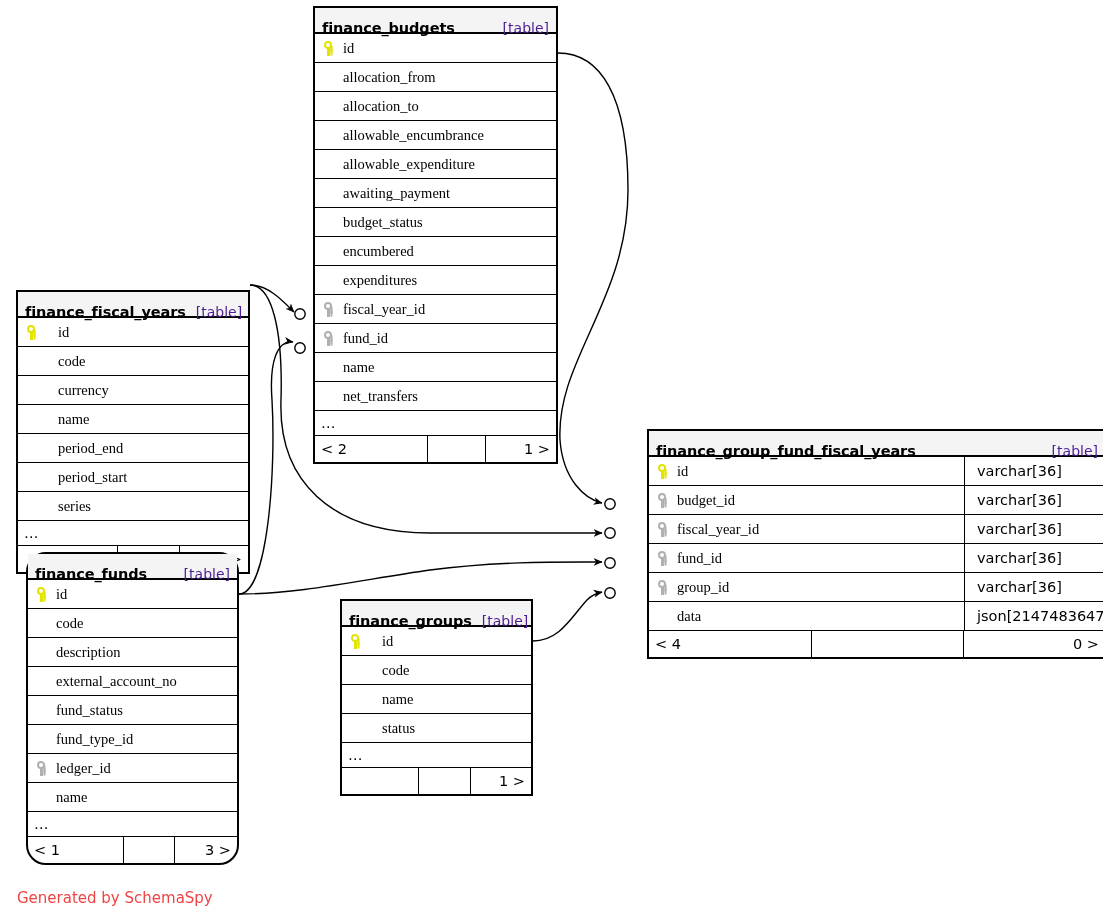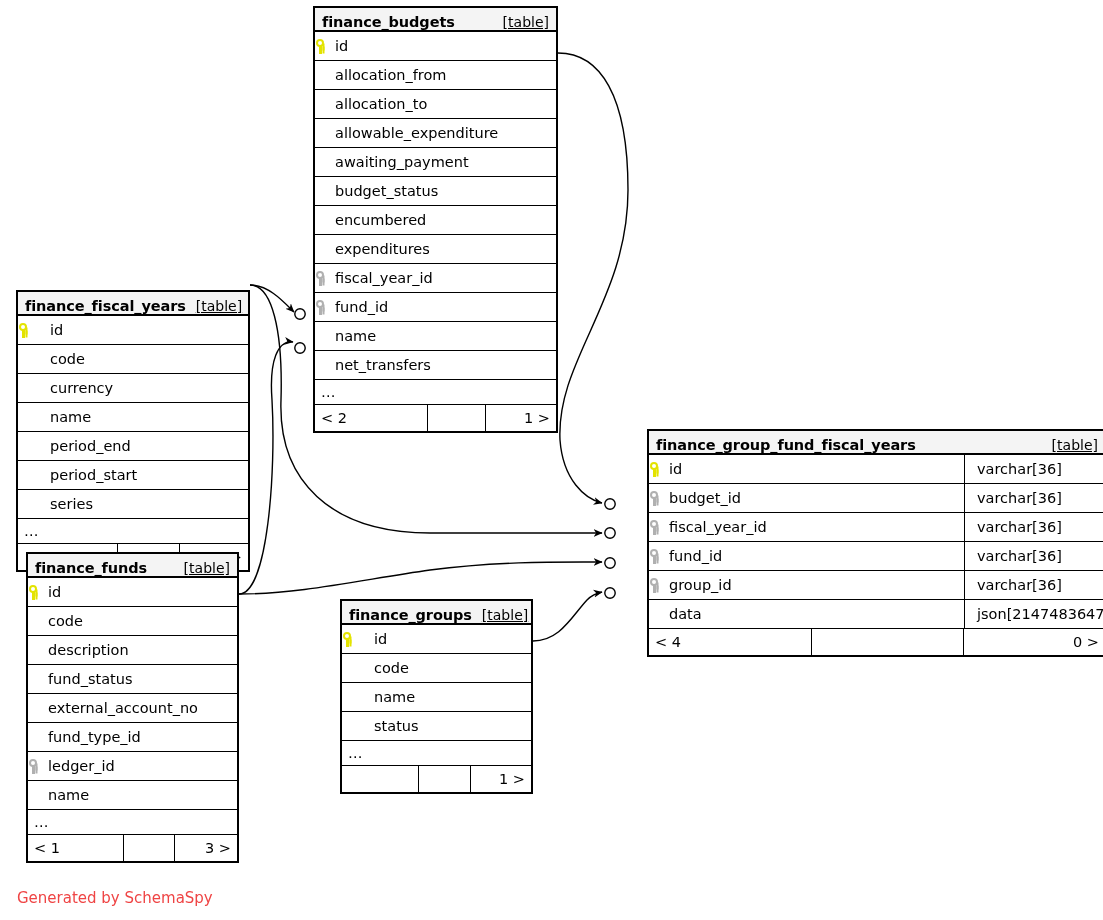--- a/index.html
+++ b/index.html
@@ -38,56 +38,56 @@
     box-sizing: border-box;
     display: flex;
     flex-direction: column;
   }
 
   .tbl-header {
     background: #f4f4f4;
     border-bottom: 2px solid #000000;
     height: 24px;
     display: flex;
-    align-items: flex-end;
+    align-items: flex-start;
     justify-content: space-between;
-    padding: 0 7px;
+    padding: 12px 7px;
     box-sizing: border-box;
     white-space: nowrap;
   }
   .tbl-name {
     font-weight: bold;
     font-size: 14.5px;
     letter-spacing: -0.1px;
   }
   .tbl-kind {
     font-size: 14px;
-    color: #000000;
+    color: #4c1d95;
     padding-left: 10px;
-    text-decoration: underline;
   }
 
   .col-row {
     height: 29px;
     display: flex;
     align-items: center;
     border-bottom: 1px solid #000000;
     box-sizing: border-box;
     position: relative;
   }
   .col-row:last-of-type { }
 
   .col-left {
     display: flex;
     align-items: center;
     flex: 1 1 auto;
     min-width: 0;
-    padding-left: 0;
+    padding-left: 8px;
     box-sizing: border-box;
     height: 100%;
+    font-family: Liberation Serif, serif;
   }
 
   .keyslot {
     width: 20px;
     flex: 0 0 20px;
     display: flex;
     align-items: center;
     justify-content: flex-start;
   }
 
@@ -245,20 +245,26 @@
     </div>
     <div class="col-row">
       <div class="col-left">
         <span class="keyslot"></span>
         <span class="col-name">allocation_to</span>
       </div>
     </div>
     <div class="col-row">
       <div class="col-left">
         <span class="keyslot"></span>
+        <span class="col-name">allowable_encumbrance</span>
+      </div>
+    </div>
+    <div class="col-row">
+      <div class="col-left">
+        <span class="keyslot"></span>
         <span class="col-name">allowable_expenditure</span>
       </div>
     </div>
     <div class="col-row">
       <div class="col-left">
         <span class="keyslot"></span>
         <span class="col-name">awaiting_payment</span>
       </div>
     </div>
     <div class="col-row">
@@ -370,21 +376,21 @@
 
     <div class="ellipsis-row">…</div>
 
     <div class="footer-row">
       <div class="foot-cell foot-left" style="width:100px;"></div>
       <div class="foot-cell foot-mid"></div>
       <div class="foot-cell foot-right" style="width:68px;">4 &gt;</div>
     </div>
   </div>
 
-  <div class="table-box" style="left:26px; top:552px; width:213px;">
+  <div class="table-box" style="left:26px; top:552px; width:213px;border-radius:20px;">
     <div class="tbl-header">
       <span class="tbl-name">finance_funds</span>
       <span class="tbl-kind">[table]</span>
     </div>
 
     <div class="col-row">
       <div class="col-left">
         <span class="keyslot">
             <i class="key pk"></i>
           </span>
@@ -399,27 +405,27 @@
     </div>
     <div class="col-row">
       <div class="col-left">
         <span class="keyslot"></span>
         <span class="col-name">description</span>
       </div>
     </div>
     <div class="col-row">
       <div class="col-left">
         <span class="keyslot"></span>
+        <span class="col-name">external_account_no</span>
+      </div>
+    </div>
+    <div class="col-row">
+      <div class="col-left">
+        <span class="keyslot"></span>
         <span class="col-name">fund_status</span>
-      </div>
-    </div>
-    <div class="col-row">
-      <div class="col-left">
-        <span class="keyslot"></span>
-        <span class="col-name">external_account_no</span>
       </div>
     </div>
     <div class="col-row">
       <div class="col-left">
         <span class="keyslot"></span>
         <span class="col-name">fund_type_id</span>
       </div>
     </div>
     <div class="col-row">
       <div class="col-left">

